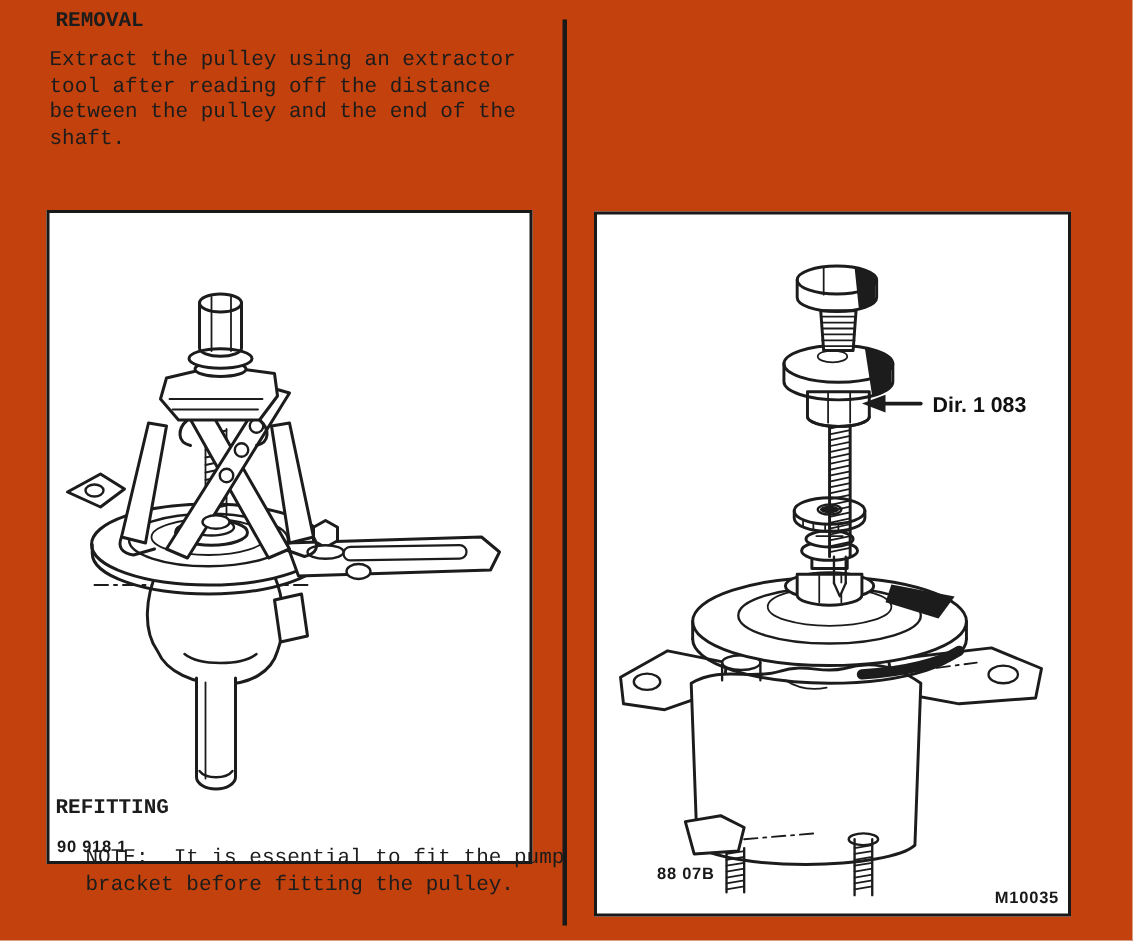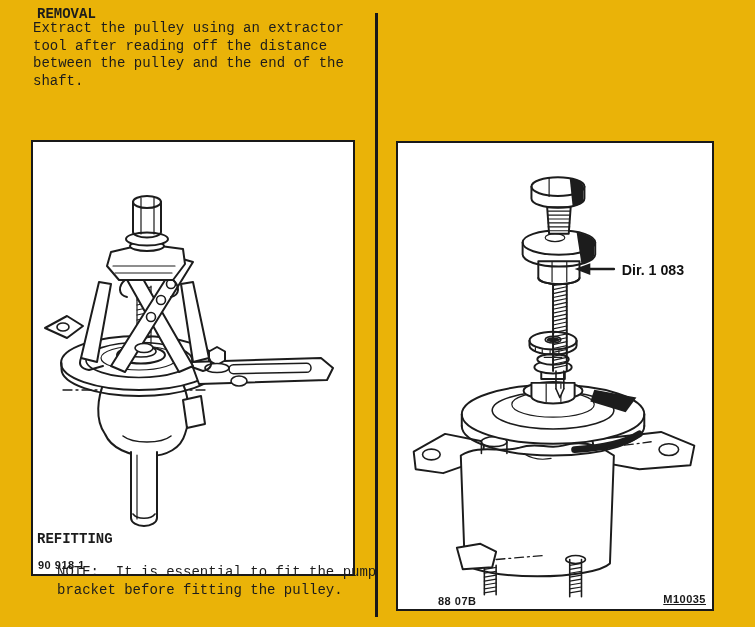--- a/index.html
+++ b/index.html
@@ -1,17 +1,17 @@
 <!DOCTYPE html>
 <html><head>
 <meta charset="utf-8">
 <style>
   html,body { margin:0; padding:0; background:#e8e8e8; }
   .page {
-    position:relative; width:755px; height:627px; background:#eab308;
+    position:relative; width:755px; height:627px; background:#c2410c;
     font-family:"Liberation Mono", monospace; color:#1c1c1c; overflow:hidden;
   }
   .divider { position:absolute; left:375px; top:13px; width:3px; height:604px; background:#191919; }
   .heading { position:absolute; margin:0; font-size:14px; font-weight:bold; white-space:pre; }
   .para { position:absolute; margin:0; font-size:14px; line-height:17.5px; white-space:pre-wrap; }
   .figbox { position:absolute; margin:0; border:2px solid #191919; background:#fff; box-sizing:border-box; }
   .figbox svg { position:absolute; left:0; top:0; width:100%; height:100%; }
   .figref {
     position:absolute; font-family:"Liberation Sans", sans-serif;
     font-size:11px; font-weight:bold; color:#191919; letter-spacing:0.5px;
@@ -28,21 +28,21 @@
 </style>
 </head>
 <body>
 
 <div class="page">
 
   <div class="divider"></div>
 
   <h1 class="heading" style="left:37px; top:6px;">REMOVAL</h1>
 
-  <p class="para" style="left:33px; top:20px; width:335px;">Extract the pulley using an extractor
+  <p class="para" style="left:33px; top:32px; width:335px;">Extract the pulley using an extractor
 tool after reading off the distance
 between the pulley and the end of the
 shaft.</p>
 
   <figure class="figbox" style="left:31px; top:140px; width:324px; height:436px;">
     <svg class="fig-svg" viewBox="0 0 320 384">
 
       <g>
         <path class="dash" d="M30,224 H172"></path>
         <path class="fw" d="M72,214 C64,232 62,254 72,268 C78,282 96,290 116,290 C134,290 148,282 152,268 C158,252 156,232 150,218 Z"></path>
@@ -173,17 +173,17 @@
         <path class="ink" d="M175,31.5 A27,9.5 0 0 1 189,39 L189,53 A27,9.5 0 0 1 178,60.5 Z"></path>
         <path class="thin" d="M154,31.5 V50"></path>
       </g>
 
       <g>
         <path d="M194,124 L220,124" style="stroke-width:2.5"></path>
         <polygon class="ink" points="180,124 196,118 196,130"></polygon>
         <text x="228" y="130" font-size="14.5">Dir. 1 083</text>
       </g>
     </svg>
-    <span class="figref" style="left:6px; bottom:2px;padding-left:34px;">88 07B</span>
-    <span class="figref" style="right:6px; bottom:4px;text-decoration:underline;">M10035</span>
+    <span class="figref" style="left:6px; bottom:20px;padding-left:34px;">88 07B</span>
+    <span class="figref" style="right:6px; bottom:4px;">M10035</span>
   </figure>
 
 </div>
 
 </body></html>

